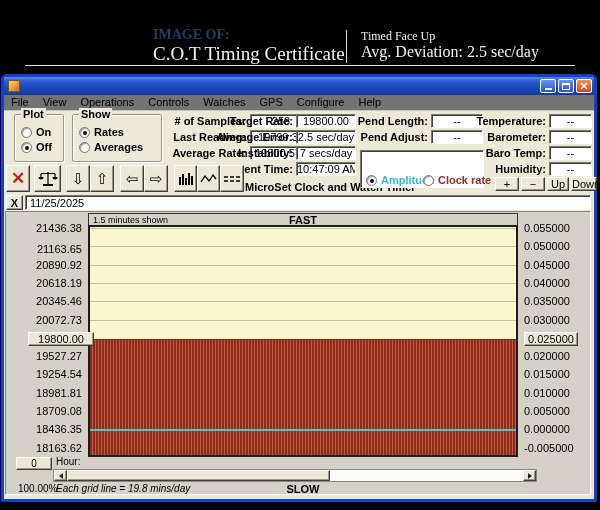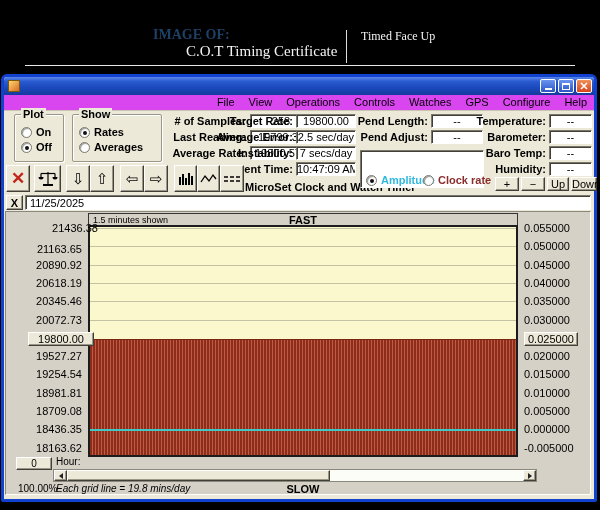--- a/index.html
+++ b/index.html
@@ -5,21 +5,21 @@
   html,body{margin:0;padding:0;background:#000;width:600px;height:510px;overflow:hidden;
     font-family:"Liberation Sans",sans-serif;-webkit-font-smoothing:none;}
   
   #banner{position:absolute;left:0;top:0;width:600px;height:73px;background:#000;color:#fff;}
   .serif{font-family:"Liberation Serif",serif;}
   #logo{position:absolute;left:25px;top:4px;line-height:1;}
   #logo .l1{font-size:22px;letter-spacing:1px;}
   #logo .lof{font-size:11px;vertical-align:14px;margin-right:1px;}
   #logo .l2{font-size:39px;font-weight:bold;letter-spacing:1px;}
   #imageof{position:absolute;left:153px;top:27px;font-size:14px;font-weight:bold;color:#1e4066;}
-  #cert{position:absolute;left:153px;top:43px;font-size:15px;color:#f4f4f4;margin-left:33px;}
+  #cert{position:absolute;left:153px;top:43px;font-size:19px;color:#f4f4f4;}
   #bdiv{position:absolute;left:346px;top:30px;width:1px;height:33px;background:#ddd;}
   #timed{position:absolute;left:361px;top:29px;font-size:12px;color:#f4f4f4;}
   #avgdev{position:absolute;left:361px;top:43px;font-size:16px;color:#f4f4f4;}
   #bline{position:absolute;left:25px;top:65px;width:550px;height:1px;background:#e8e8e8;}
   
   #win{position:absolute;left:1px;top:74px;width:590px;height:422px;border:3px solid #1141cf;
        border-radius:6px 6px 2px 2px;background:#ece9d8;}
   #titlebar{position:absolute;left:0;top:0;width:590px;height:18px;
     background:linear-gradient(180deg,#5a86e8 0%,#2a5ad0 25%,#1b49bd 60%,#143a9c 100%);
     border-radius:3px 3px 0 0;color:#fff;font-size:11px;font-weight:bold;}
@@ -27,22 +27,22 @@
     background:linear-gradient(135deg,#ffd86a,#d86a2a);border:1px solid #7a5a10;box-sizing:border-box;}
   #titletext{position:absolute;left:21px;top:3px;text-shadow:1px 1px 1px #0a1a50;}
   .winbtn{position:absolute;top:2px;width:16px;height:14px;border:1px solid #fff;border-radius:2px;
     box-sizing:border-box;color:#fff;text-align:center;}
   #btn-min{right:38px;background:linear-gradient(180deg,#6a95f0,#2a55c8);}
   #btn-max{right:20px;background:linear-gradient(180deg,#6a95f0,#2a55c8);}
   #btn-close{right:2px;background:linear-gradient(180deg,#f0915a,#d8441c);}
   #btn-min i{display:block;margin:8px auto 0;width:7px;height:2px;background:#fff;}
   #btn-max i{display:block;margin:3px auto 0;width:8px;height:7px;border:1px solid #fff;border-top:2px solid #fff;box-sizing:border-box;}
   #btn-close svg{margin-top:2px;}
-  #menubar{position:absolute;left:0;top:18px;width:590px;height:15px;background:#d946ef;
-    border-bottom:1px solid #c8c4b0;font-size:11px;text-align:right;}
+  #menubar{position:absolute;left:0;top:18px;width:590px;height:15px;background:#737373;
+    border-bottom:1px solid #c8c4b0;font-size:11px;}
   .menu-item{display:inline-block;padding:1px 7px 0 7px;color:#000;}
   
   .sunken{background:#fff;border:1px solid;border-color:#7a786d #fff #fff #7a786d;
     box-shadow:inset 1px 1px 0 #403f38;box-sizing:border-box;}
   .raised{background:#ece9d8;border:1px solid;border-color:#fff #403f38 #403f38 #fff;
     box-shadow:inset -1px -1px 0 #9a9789;box-sizing:border-box;}
   .gbox{position:absolute;border:1px solid #9a9789;box-shadow:1px 1px 0 #fff,inset 1px 1px 0 #fff;
     border-radius:2px;box-sizing:border-box;}
   .gbox .legend{position:absolute;top:-7px;left:6px;background:#ece9d8;padding:0 2px;
     font-size:11px;font-weight:bold;}
@@ -88,20 +88,21 @@
   .redtxt{color:#8b2d2d;}
 </style>
 </head>
 <body>
 
 <div id="banner">
   <div id="imageof" class="serif">IMAGE OF:</div>
   <div id="cert" class="serif">C.O.T Timing Certificate</div>
   <div id="bdiv"></div>
   <div id="timed" class="serif">Timed Face Up</div>
+  <div id="avgdev" class="serif">Avg. Deviation: 2.5 sec/day</div>
   <div id="bline"></div>
 </div>
 
 <div id="win">
   <div id="titlebar">
     <div id="appicon"></div>
     <div class="winbtn" id="btn-min">
         <i></i>
       </div>
     <div class="winbtn" id="btn-max">
@@ -233,21 +234,21 @@
           <div class="gridline" style="top: 19px;"></div>
           <div class="gridline" style="top: 38px;"></div>
           <div class="gridline" style="top: 56px;"></div>
           <div class="gridline" style="top: 74px;"></div>
           <div class="gridline" style="top: 93px;"></div>
         </div>
       <div id="band" style="top: 112px; height: 120px;"></div>
       <div id="ampline" style="top: 202px;"></div>
     </div>
     <div id="laxis">
-        <div class="axlbl left" style="left: 34px; top: 10px;">21436.38</div>
+        <div class="axlbl left" style="left: 18px; top: 10px;">21436.38</div>
         <div class="axlbl left" style="left: 18px; top: 31px;">21163.65</div>
         <div class="axlbl left" style="left: 18px; top: 46.6px;">20890.92</div>
         <div class="axlbl left" style="left: 18px; top: 64.9px;">20618.19</div>
         <div class="axlbl left" style="left: 18px; top: 83.2px;">20345.46</div>
         <div class="axlbl left" style="left: 18px; top: 101.5px;">20072.73</div>
         <div class="axlbl left hl" style="left: 22px; top: 119.8px;">19800.00</div>
         <div class="axlbl left" style="left: 18px; top: 138.1px;">19527.27</div>
         <div class="axlbl left" style="left: 18px; top: 156.4px;">19254.54</div>
         <div class="axlbl left" style="left: 18px; top: 174.7px;">18981.81</div>
         <div class="axlbl left" style="left: 18px; top: 193px;">18709.08</div>

